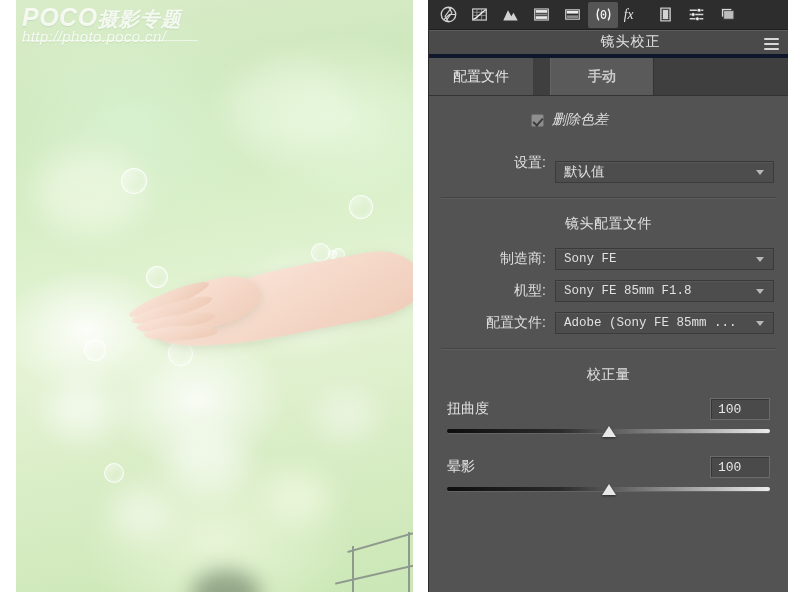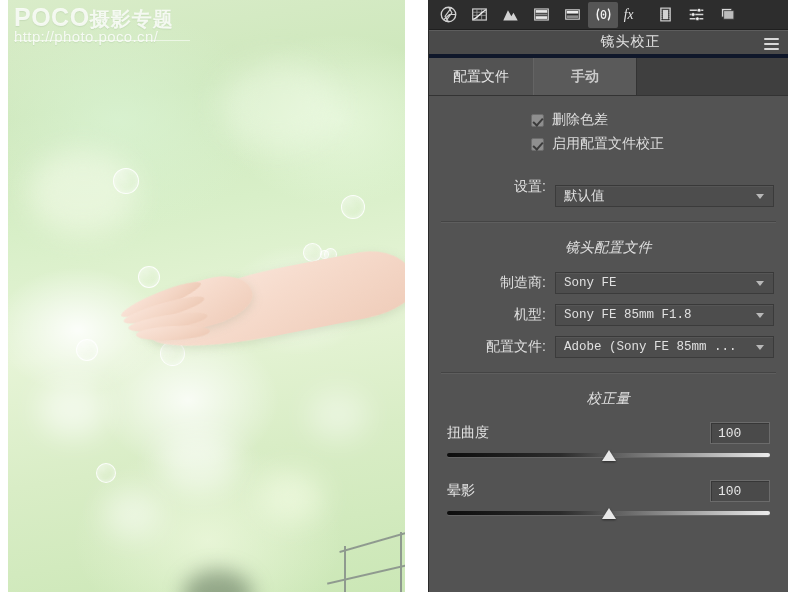--- a/index.html
+++ b/index.html
@@ -12,31 +12,32 @@
   #root { position: relative; width: 800px; height: 592px; display: flex; background:#ffffff; }
 
   
   .photo-pane {
     position: relative;
     width: 428px; height: 592px;
     background: #ffffff;
     overflow: hidden;
   }
   .photo {
-    position: absolute; left: 8px; top: 0;
+    position: absolute; left: 16px; top: 0;
     width: 397px; height: 592px;
     overflow: hidden;
     background:
       radial-gradient(ellipse 120px 90px at 70px 330px, rgba(255,255,255,.88), rgba(255,255,255,0) 70%),
       radial-gradient(ellipse 130px 100px at 180px 400px, rgba(255,255,255,.80), rgba(255,255,255,0) 70%),
       radial-gradient(ellipse 100px 80px at 290px 300px, rgba(255,255,255,.55), rgba(255,255,255,0) 70%),
       radial-gradient(ellipse 160px 120px at 330px 120px, rgba(235,250,225,.75), rgba(255,255,255,0) 72%),
       radial-gradient(ellipse 200px 150px at 110px 120px, rgba(220,245,215,.65), rgba(255,255,255,0) 75%),
       radial-gradient(ellipse 180px 130px at 200px 540px, rgba(245,252,230,.60), rgba(255,255,255,0) 75%),
       linear-gradient(170deg, #d9ecc9 0%, #cfe8bd 18%, #d8efc8 36%, #e6f4d6 55%, #d9edc6 74%, #cbe7b6 100%);
+    font-style: italic;
   }
   
   .bokeh { position: absolute; border-radius: 50%; filter: blur(14px); pointer-events:none; }
   
   .bubble {
     position: absolute; border-radius: 50%;
     border: 1.6px solid rgba(255,255,255,.92);
     background: radial-gradient(circle at 35% 30%, rgba(255,255,255,.30), rgba(255,255,255,.04) 55%, rgba(200,235,210,.10) 100%);
     box-shadow: inset 0 0 6px rgba(255,255,255,.55);
   }
@@ -102,36 +103,36 @@
   .title-bar::before{
     content:""; position:absolute; left:0; right:0; top:0; height:1px; background:#5d5d5d;
   }
   .panel-title { font-size: 14px; color: #e2e2e2; letter-spacing: 1px; }
   .hamburger { position: absolute; right: 9px; top: 8px; width: 15px; height: 12px;
                display:flex; flex-direction:column; justify-content:space-between; }
   .hamburger i { display:block; height:2px; background:#d8d8d8; border-radius:1px; }
 
   
   .tab-row { display: flex; height: 38px; background: #3f3f3f;
-             border-bottom: 1px solid #333; }
+             border-bottom: 1px solid #333; gap: 17px; }
   .tab {
     min-width: 104px; padding: 0 18px;
     display: flex; align-items: center; justify-content: center;
     font-size: 14px; color: #cfcfcf;
     background: #3f3f3f;
   }
   .tab.active { background: #535353; color: #e8e8e8; }
   .tab.raised  { background: #5a5a5a; color: #c9c9c9;
                  border-left: 1px solid #646464; border-right: 1px solid #333; font-weight: bold; }
   .tab-filler { flex: 1; background:#3f3f3f; }
 
   .body { padding: 0; }
 
   
-  .check-block { padding: 12px 14px 6px 0; }
+  .check-block { padding: 12px 14px 6px 0; font-style: italic; }
   .check-row { display: flex; align-items: center; padding: 3px 0 3px 102px; }
   .cb {
     width: 13px; height: 13px; margin-right: 8px;
     background: #8f8f8f; border: 1px solid #6d6d6d; border-radius: 2px;
     position: relative; flex: 0 0 auto;
   }
   .cb::after {
     content: ""; position: absolute; left: 3px; top: 1px;
     width: 4px; height: 8px; border: solid #3b3b3b;
     border-width: 0 2px 2px 0; transform: rotate(42deg);
@@ -162,21 +163,21 @@
   .caret::after {
     content:""; position:absolute; left:0; top:0;
     border-left: 4.5px solid transparent; border-right: 4.5px solid transparent;
     border-top: 5px solid #b8b8b8;
   }
 
   .divider { height: 1px; background: #444; margin: 9px 12px 9px 12px;
              box-shadow: 0 1px 0 #5e5e5e; }
 
   .section-title { text-align: center; font-size: 14px; color: #e0e0e0;
-                   padding: 8px 0 10px 0; letter-spacing: .5px; font-style: italic; }
+                   padding: 8px 0 10px 0; letter-spacing: .5px; }
 
   
   .slider-block { padding: 4px 18px 2px 18px; }
   .slider-head { display:flex; align-items:center; justify-content:space-between;
                  margin-bottom: 2px; }
   .slider-name { font-size: 14px; color: #e2e2e2; }
   .num-field {
     width: 60px; height: 22px;
     background: #4a4a4a;
     border: 1px solid #6b6b6b;
@@ -339,24 +340,20 @@
       <div class="tab-filler"></div>
     </div>
 
     <div class="body">
 
       <div class="check-block">
         <div class="check-row">
           <span class="cb"></span>
           <span class="check-label">删除色差</span>
         </div>
-        <div class="check-row">
-          <span class="cb"></span>
-          <span class="check-label">启用配置文件校正</span>
-        </div>
       </div>
 
       <div class="field-row">
         <div class="field-label">设置:</div>
         <div class="select cn">
           <span>默认值</span>
           <span class="caret"></span>
         </div>
       </div>
 

